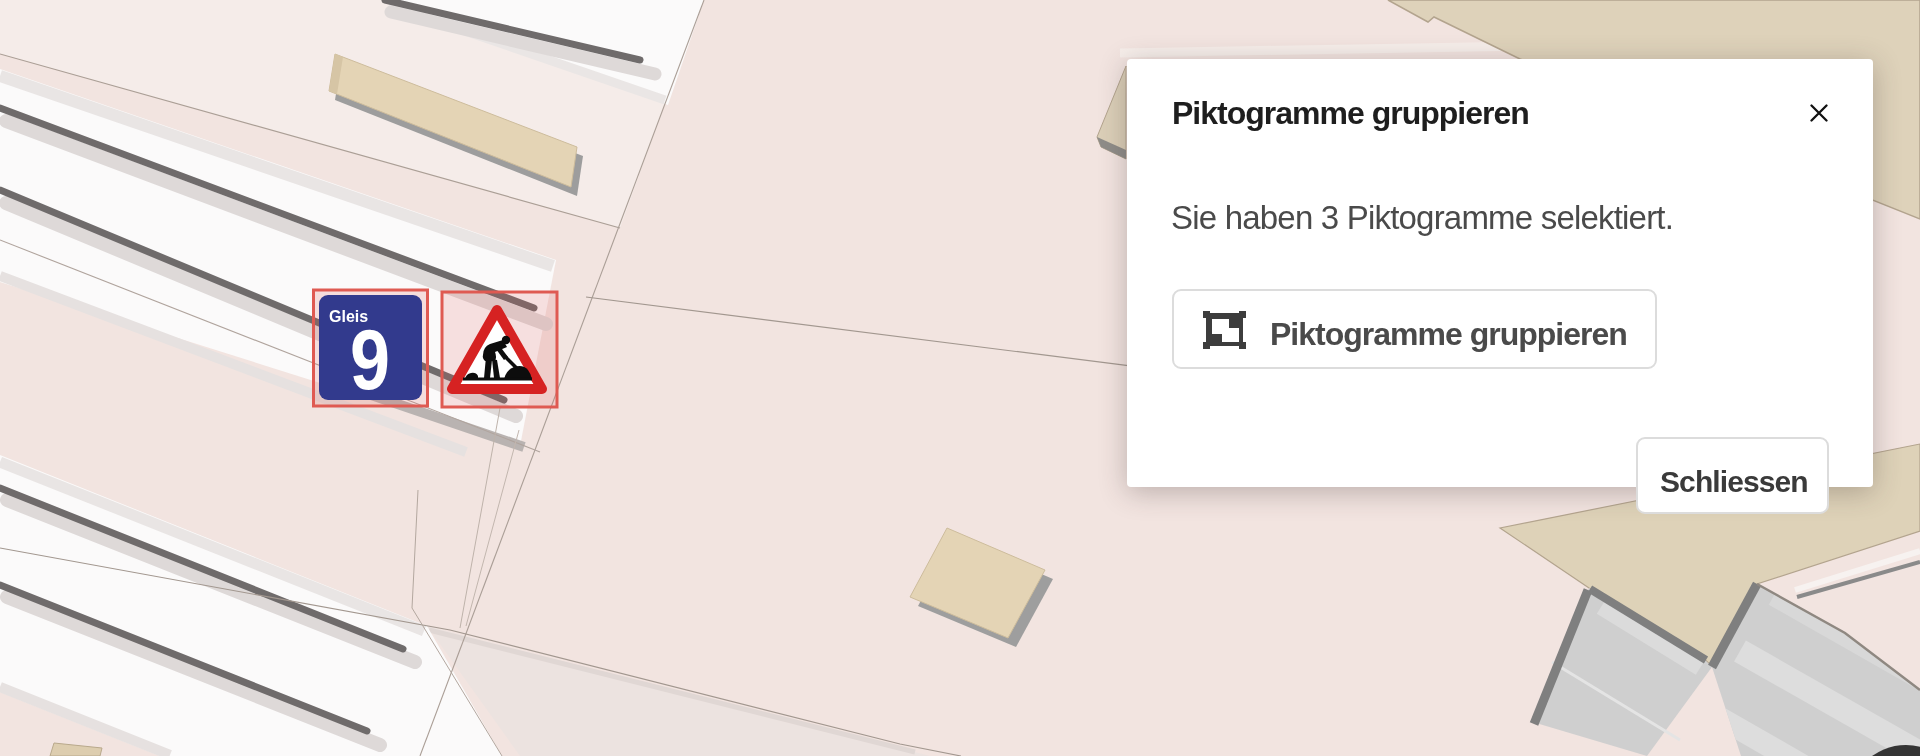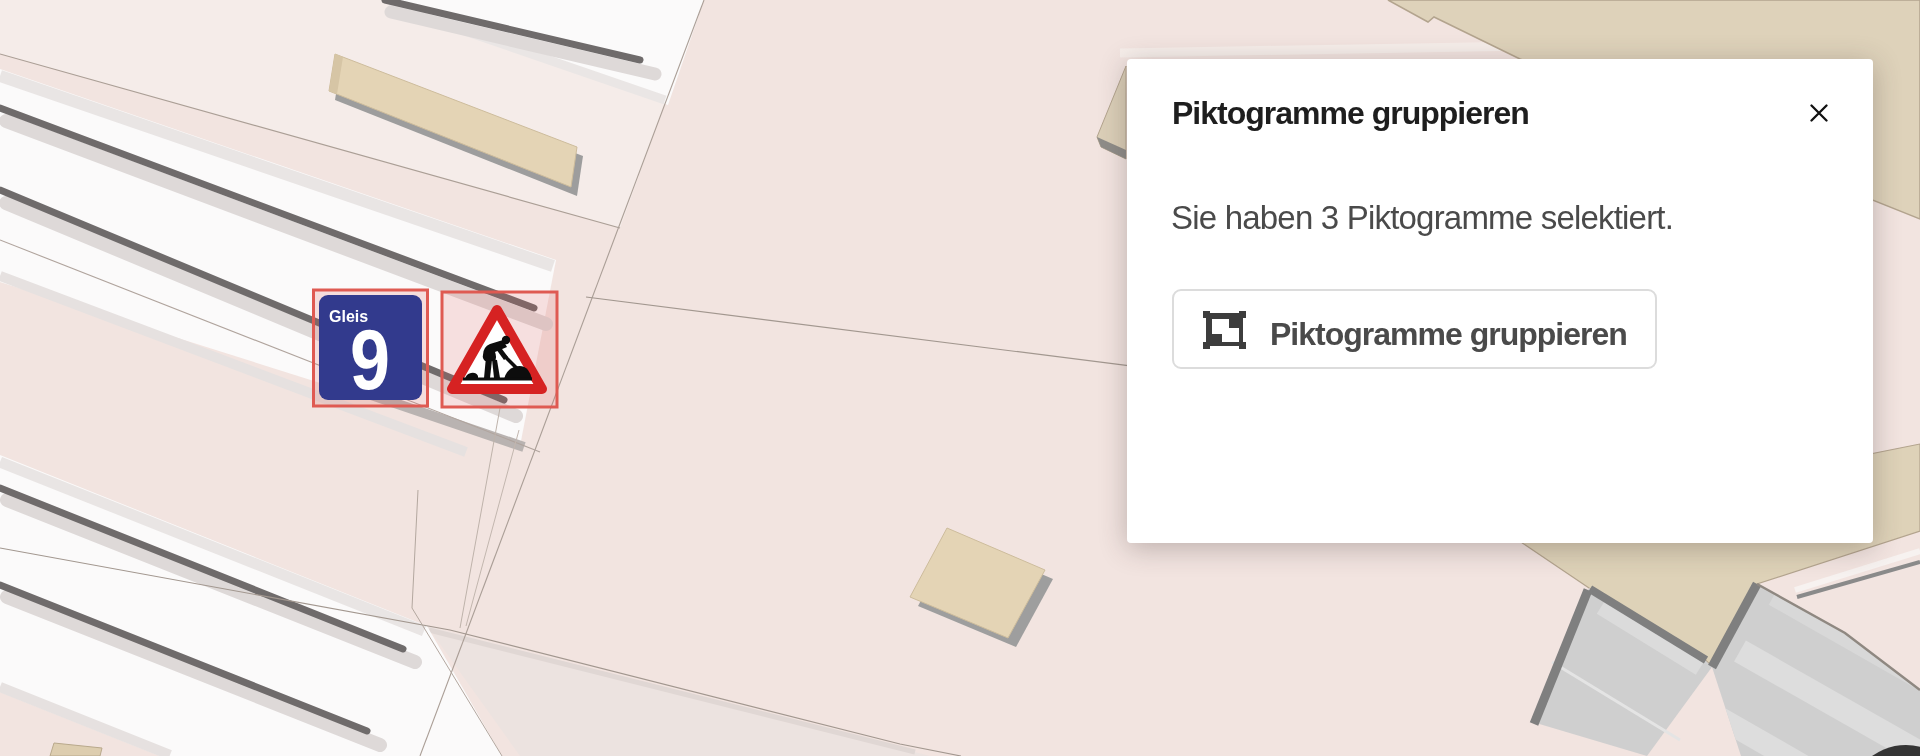--- a/index.html
+++ b/index.html
@@ -1,18 +1,18 @@
 <!DOCTYPE html>
 <html><head>
 <meta charset="utf-8">
 <style>
   html,body{margin:0;padding:0;}
   body{width:1920px;height:756px;overflow:hidden;position:relative;font-family:"Liberation Sans",sans-serif;background:#f2e4e0;}
   #map{position:absolute;left:0;top:0;filter:blur(0.4px);}
-  .dialog{position:absolute;left:1127px;top:59px;width:746px;height:484px;background:#ffffff;border-radius:4px;box-shadow:0 5px 28px rgba(60,45,45,.30);}
+  .dialog{position:absolute;left:1127px;top:59px;width:746px;height:428px;background:#ffffff;border-radius:4px;box-shadow:0 5px 28px rgba(60,45,45,.30);}
   .dlg-title{position:absolute;left:45px;top:36px;font-size:32px;font-weight:bold;color:#1e1e1e;letter-spacing:-1px;}
   .dlg-close{position:absolute;left:683px;top:45px;width:18px;height:18px;}
   .dlg-body{position:absolute;left:44px;top:140px;font-size:33px;color:#4a4a4a;letter-spacing:-0.8px;}
   .btn-group{position:absolute;left:45px;top:230px;width:485px;height:80px;background:#fff;border:2px solid #dcdcdc;border-radius:9px;box-sizing:border-box;}
   .btn-group .ico{position:absolute;left:29px;top:20px;}
   .btn-group .lbl{position:absolute;left:96px;top:25px;font-size:32px;font-weight:bold;color:#4a4a4a;letter-spacing:-1px;}
   .btn-close{position:absolute;left:509px;top:378px;width:193px;height:77px;background:#fff;border:2px solid #dcdcdc;border-radius:9px;box-sizing:border-box;}
   .btn-close .lbl{position:absolute;left:22px;top:26px;font-size:30px;font-weight:bold;color:#3a3a3a;letter-spacing:-0.9px;}
 </style>
 </head>
@@ -188,13 +188,17 @@
       <rect x="19" y="17" width="17" height="14" fill="#ffffff"></rect>
       <rect x="0" y="0" width="7" height="7" fill="#3d3d3d"></rect>
       <rect x="36" y="0" width="7" height="7" fill="#3d3d3d"></rect>
       <rect x="0" y="31" width="7" height="7" fill="#3d3d3d"></rect>
       <rect x="36" y="31" width="7" height="7" fill="#3d3d3d"></rect>
     </svg>
 
     <span class="lbl">Piktogramme gruppieren</span>
   </div>
 
+  <div class="btn-close">
+
+    <span class="lbl">Schliessen</span>
+  </div>
 </div>
 
 </body></html>

